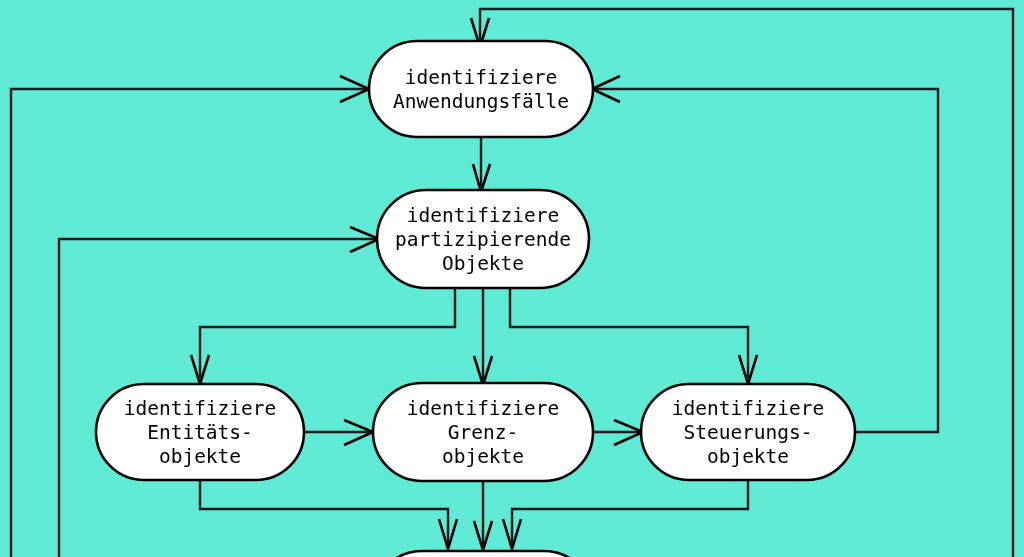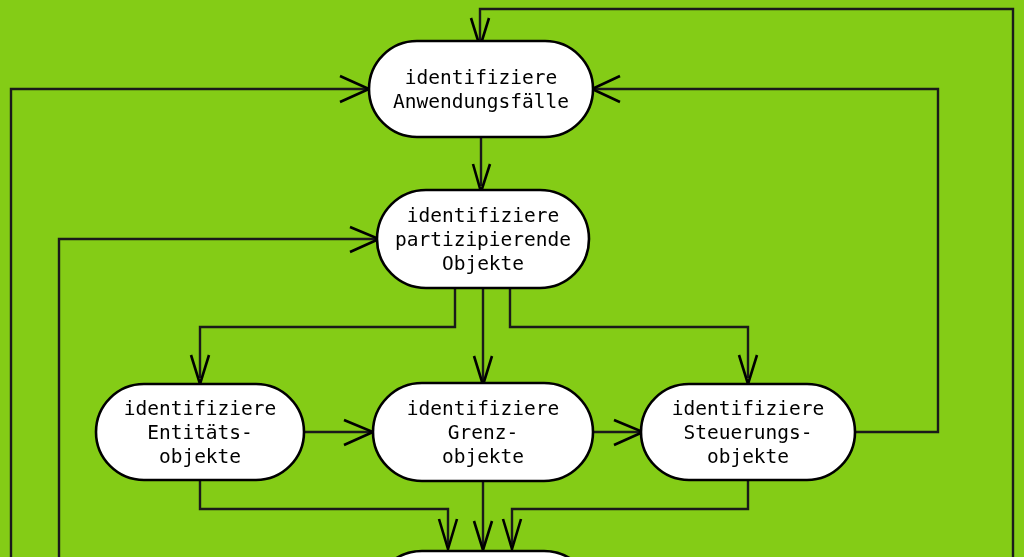--- a/index.html
+++ b/index.html
@@ -5,21 +5,21 @@
 <style>
   html, body {
     margin: 0;
     padding: 0;
     background: #ffffff;
   }
   #canvas {
     position: relative;
     width: 1024px;
     height: 557px;
-    background: #84cc16;
+    background: #5eead4;
     overflow: hidden;
     font-family: "DejaVu Sans Mono", "Liberation Mono", monospace;
   }
   #diagram-svg {
     position: absolute;
     top: 0;
     left: 0;
     width: 1024px;
     height: 557px;
     display: block;

